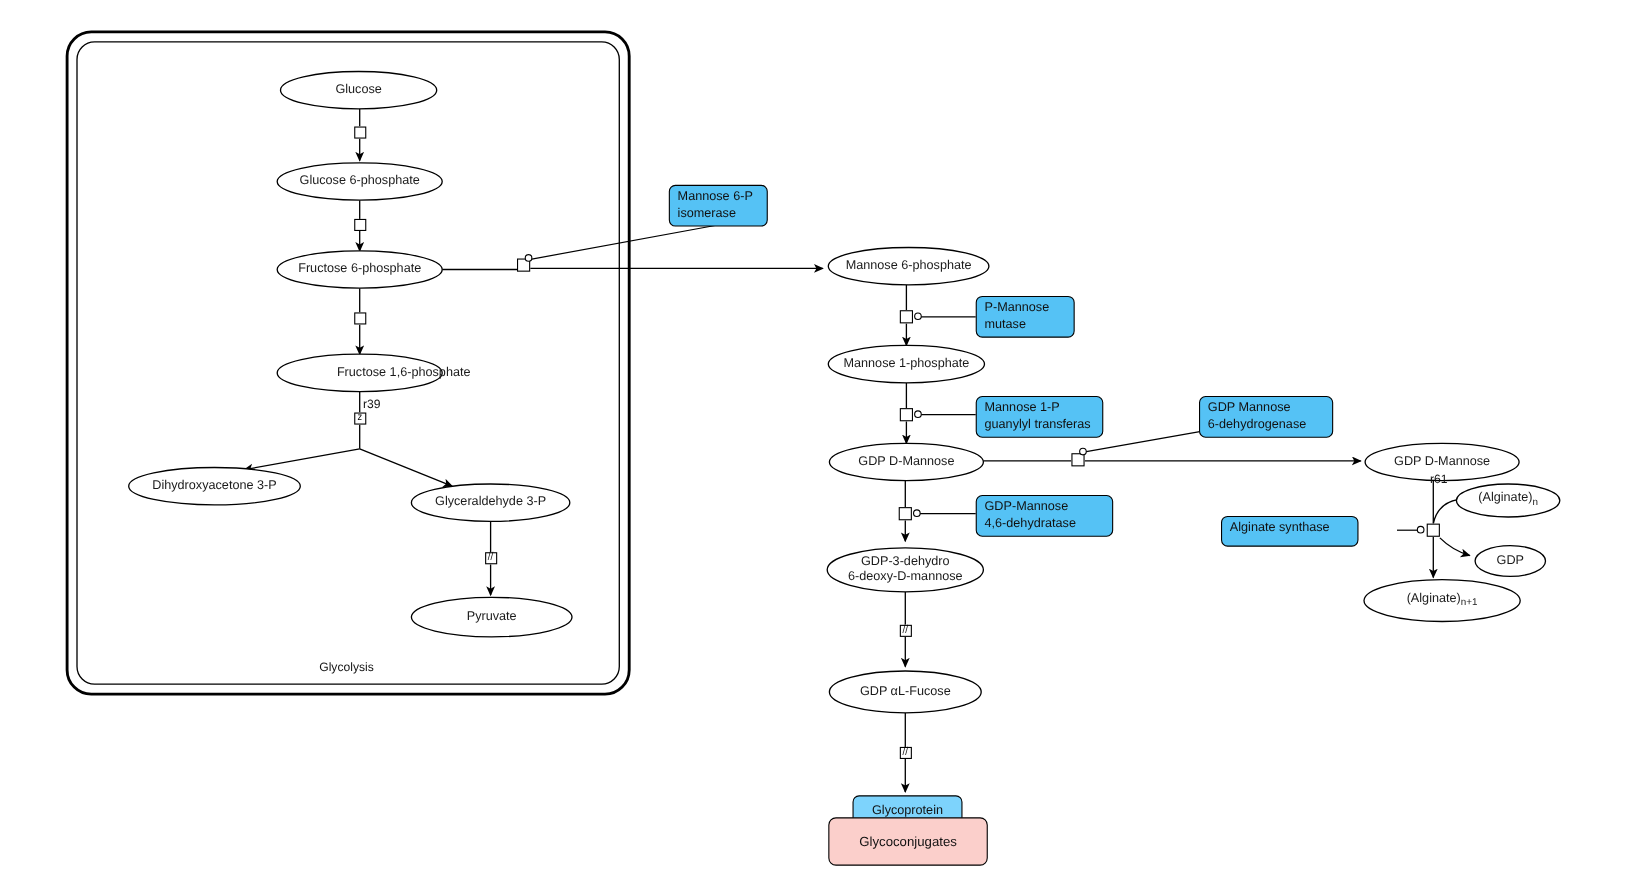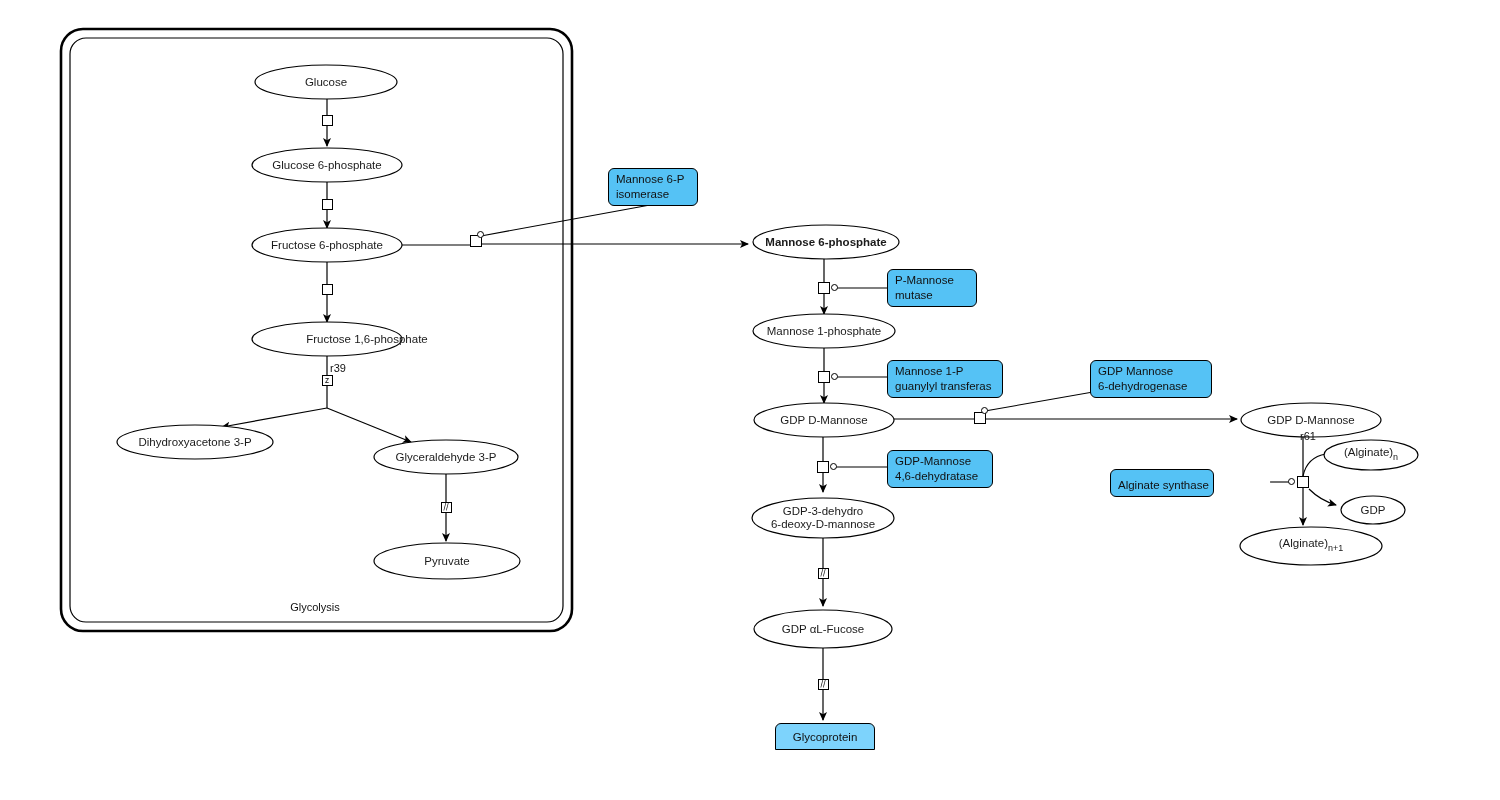--- a/index.html
+++ b/index.html
@@ -187,21 +187,21 @@
     </g>
   </svg>
 
   <div class="node-label" style="left:326px;top:82px;">Glucose</div>
   <div class="node-label" style="left:327px;top:165px;">Glucose 6-phosphate</div>
   <div class="node-label" style="left:327px;top:245px;">Fructose 6-phosphate</div>
   <div class="node-label" style="left:327px;top:339px;margin-left:40px;">Fructose 1,6-phosphate</div>
   <div class="node-label" style="left:195px;top:442px;">Dihydroxyacetone 3-P</div>
   <div class="node-label" style="left:446px;top:457px;">Glyceraldehyde 3-P</div>
   <div class="node-label" style="left:447px;top:561px;">Pyruvate</div>
-  <div class="node-label" style="left:826px;top:242px;font-weight:bold;">Mannose 6-phosphate</div>
+  <div class="node-label" style="left:826px;top:242px;">Mannose 6-phosphate</div>
   <div class="node-label" style="left:824px;top:331px;">Mannose 1-phosphate</div>
   <div class="node-label" style="left:824px;top:420px;">GDP D-Mannose</div>
 
   <div class="node-label" style="left:823px;top:518px;">
     <span>GDP-3-dehydro</span><br>
     <span>6-deoxy-D-mannose</span>
   </div>
 
   <div class="node-label" style="left:823px;top:629px;">GDP αL-Fucose</div>
   <div class="node-label" style="left:1311px;top:420px;">GDP D-Mannose</div>
@@ -225,29 +225,30 @@
     <div>mutase</div>
   </div>
   <div class="enz-box" style="left:887px;top:360px;width:116px;height:38px;">
     <div>Mannose 1-P</div>
     <div>guanylyl transferas</div>
   </div>
   <div class="enz-box" style="left:1090px;top:360px;width:122px;height:38px;">
     <div>GDP Mannose</div>
     <div>6-dehydrogenase</div>
   </div>
-  <div class="enz-box" style="left:887px;top:450px;width:106px;height:38px;">
+  <div class="enz-box" style="left:887px;top:450px;width:125px;height:38px;">
     <div>GDP-Mannose</div>
     <div>4,6-dehydratase</div>
   </div>
-  <div class="enz-box" style="left:1110px;top:469px;width:104px;height:28px;display:flex;align-items:flex-end;">
+  <div class="enz-box" style="left:1110px;top:469px;width:125px;height:28px;display:flex;align-items:flex-start;">
     <div>Alginate synthase</div>
   </div>
 
   <div class="blue-flat" style="left:775px;top:723px;width:100px;height:27px;z-index:2;">Glycoprotein</div>
+  <div class="pink-box" style="left:753px;top:743px;width:145px;height:44px;z-index:3;">Glycoconjugates</div>
 
   <div class="glyphbox" style="left:321.5px;top:114.5px;width:11px;height:11px;"></div>
   <div class="glyphbox" style="left:321.5px;top:198.5px;width:11px;height:11px;"></div>
   <div class="glyphbox" style="left:321.5px;top:283.5px;width:11px;height:11px;"></div>
   <div class="glyphbox" style="left:321.5px;top:374.5px;width:11px;height:11px;">
       <span class="g">z</span>
     </div>
   <div class="glyphbox" style="left:440.5px;top:501.5px;width:11px;height:11px;">
       <span class="g">//</span>
     </div>

